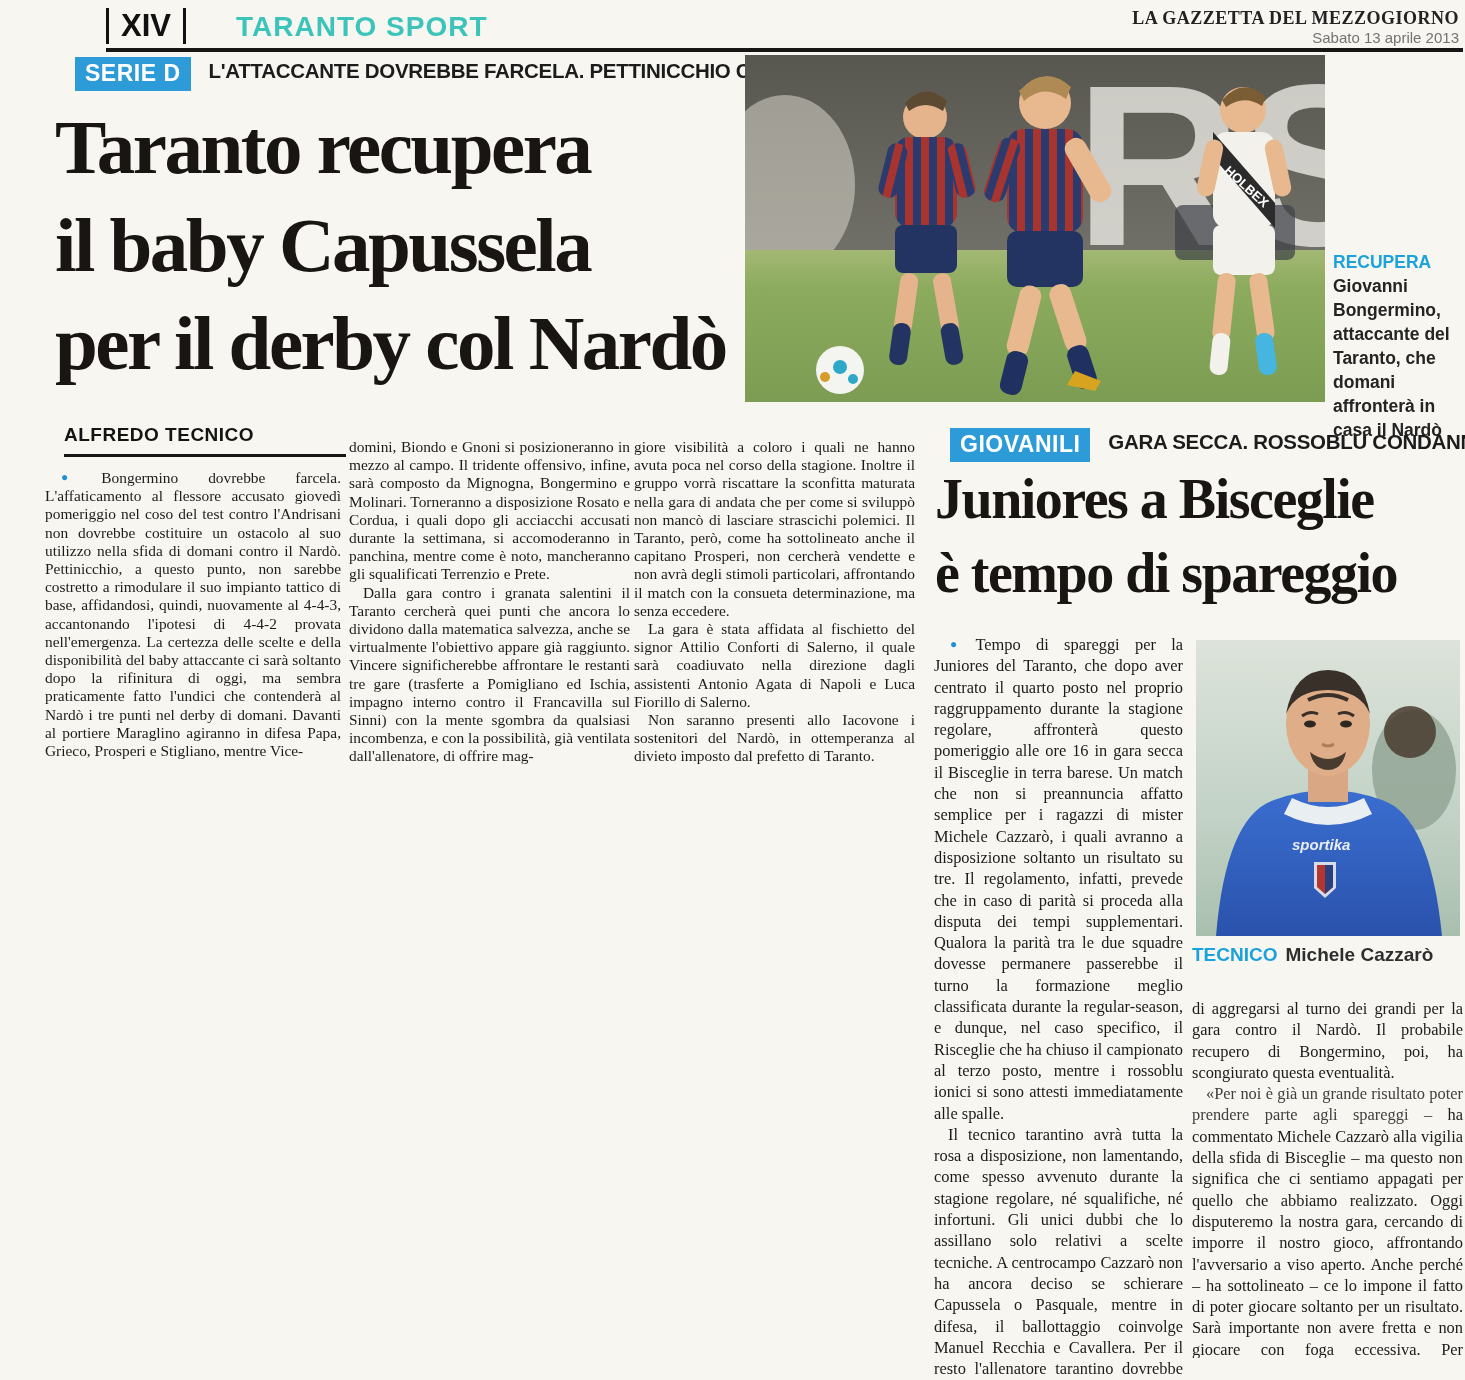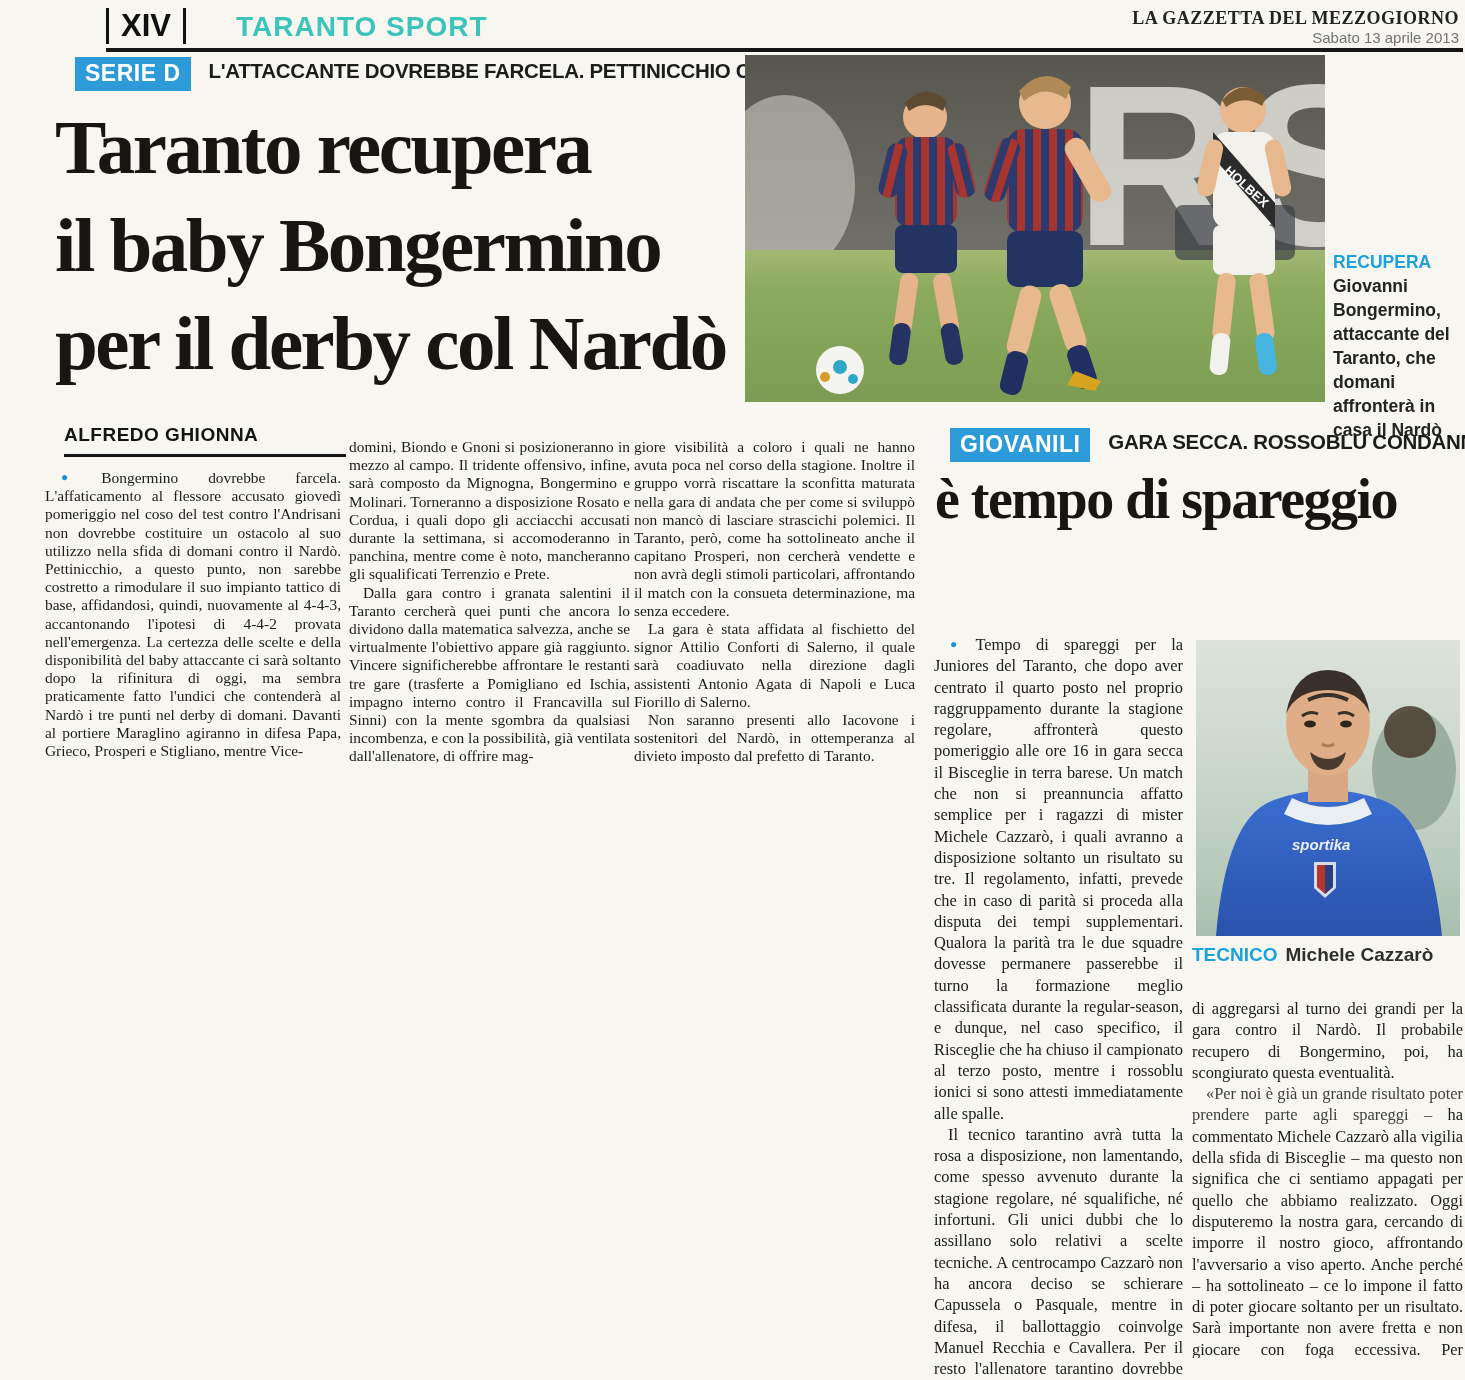--- a/index.html
+++ b/index.html
@@ -69,21 +69,21 @@
   </div>
 </div>
 
 <div class="kickrow1">
   <span class="badge">SERIE D</span>
   <span class="kicker">L'ATTACCANTE DOVREBBE FARCELA. PETTINICCHIO CONFERMA IL 4-3-3</span>
 </div>
 
 <div class="headline1">
   <div>Taranto recupera</div>
-  <div>il baby Bongermino</div>
+  <div>il baby Capussela</div>
   <div>per il derby col Nardò</div>
 </div>
 
 <div class="photo1">
   <svg width="580" height="347" viewBox="0 0 580 347">
     <defs>
       <linearGradient id="sky" x1="0" y1="0" x2="0" y2="1">
         <stop offset="0" stop-color="#57564f"></stop>
           <stop offset="1" stop-color="#73726a"></stop>
       </linearGradient>
@@ -152,41 +152,42 @@
       <circle cx="108" cy="324" r="5" fill="#2fa8c8"></circle>
     </g>
   </svg>
 </div>
 
 <div class="caption1">
   <span class="cl">RECUPERA</span>
   <span>Giovanni Bongermino, attaccante del Taranto, che domani affronterà in casa il Nardò</span>
 </div>
 
-<div class="byline">ALFREDO GHIONNA</div>
+<div class="byline">ALFREDO TECNICO</div>
 
 <div id="col1" class="col a1">
   <p><span class="bullet">●</span><span>Bongermino dovrebbe farcela. L'affaticamento al flessore accusato giovedì pomeriggio nel coso del test contro l'Andrisani non dovrebbe costituire un ostacolo al suo utilizzo nella sfida di domani contro il Nardò. Pettinicchio, a questo punto, non sarebbe costretto a rimodulare il suo impianto tattico di base, affidandosi, quindi, nuovamente al 4-4-3, accantonando l'ipotesi di 4-4-2 provata nell'emergenza. La certezza delle scelte e della disponibilità del baby attaccante ci sarà soltanto dopo la rifinitura di oggi, ma sembra praticamente fatto l'undici che contenderà al Nardò i tre punti nel derby di domani. Davanti al portiere Maraglino agiranno in difesa Papa, Grieco, Prosperi e Stigliano, mentre Vice-</span></p>
 </div>
 <div id="col2" class="col a1">
   <p>domini, Biondo e Gnoni si posizioneranno in mezzo al campo. Il tridente offensivo, infine, sarà composto da Mignogna, Bongermino e Molinari. Torneranno a disposizione Rosato e Cordua, i quali dopo gli acciacchi accusati durante la settimana, si accomoderanno in panchina, mentre come è noto, mancheranno gli squalificati Terrenzio e Prete.</p>
   <p class="ind">Dalla gara contro i granata salentini il Taranto cercherà quei punti che ancora lo dividono dalla matematica salvezza, anche se virtualmente l'obiettivo appare già raggiunto. Vincere significherebbe affrontare le restanti tre gare (trasferte a Pomigliano ed Ischia, impagno interno contro il Francavilla sul Sinni) con la mente sgombra da qualsiasi incombenza, e con la possibilità, già ventilata dall'allenatore, di offrire mag-</p>
 </div>
 <div id="col3" class="col a1">
   <p>giore visibilità a coloro i quali ne hanno avuta poca nel corso della stagione. Inoltre il gruppo vorrà riscattare la sconfitta maturata nella gara di andata che per come si sviluppò non mancò di lasciare strascichi polemici. Il Taranto, però, come ha sottolineato anche il capitano Prosperi, non cercherà vendette e non avrà degli stimoli particolari, affrontando il match con la consueta determinazione, ma senza eccedere.</p>
   <p class="ind">La gara è stata affidata al fischietto del signor Attilio Conforti di Salerno, il quale sarà coadiuvato nella direzione dagli assistenti Antonio Agata di Napoli e Luca Fiorillo di Salerno.</p>
   <p class="ind">Non saranno presenti allo Iacovone i sostenitori del Nardò, in ottemperanza al divieto imposto dal prefetto di Taranto.</p>
 </div>
 
 <div class="kickrow2">
   <span class="badge">GIOVANILI</span>
   <span class="kicker">GARA SECCA. ROSSOBLÙ CONDANNATI A VINCERE</span>
 </div>
 
 <div class="headline2">
+  <div>Juniores a Bisceglie</div>
   <div>è tempo di spareggio</div>
 </div>
 
 <div class="photo2">
   <svg width="264" height="296" viewBox="0 0 264 296">
     <defs>
       <linearGradient id="bg2" x1="0" y1="0" x2="0" y2="1">
         <stop offset="0" stop-color="#dde3da"></stop>
           <stop offset="0.6" stop-color="#c2d2c6"></stop>
           <stop offset="1" stop-color="#a9bfae"></stop>

